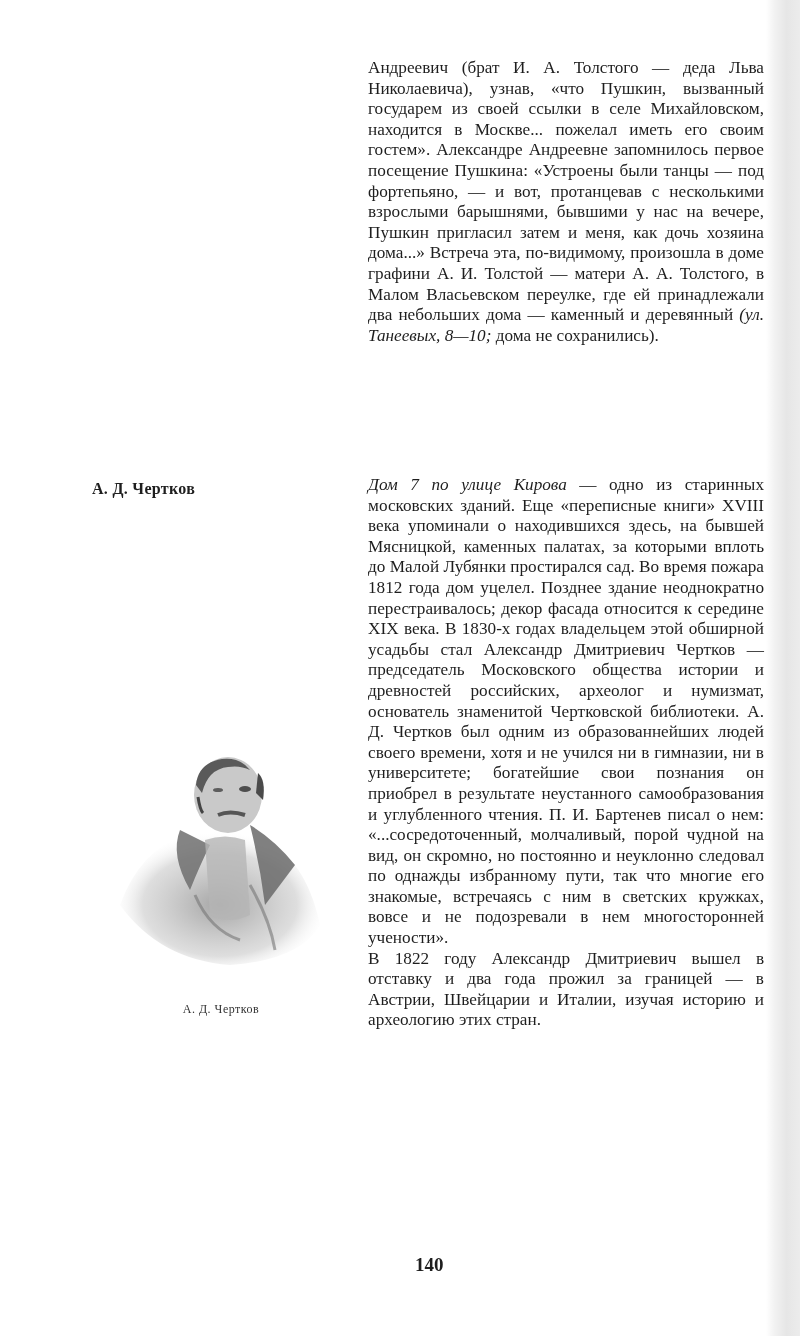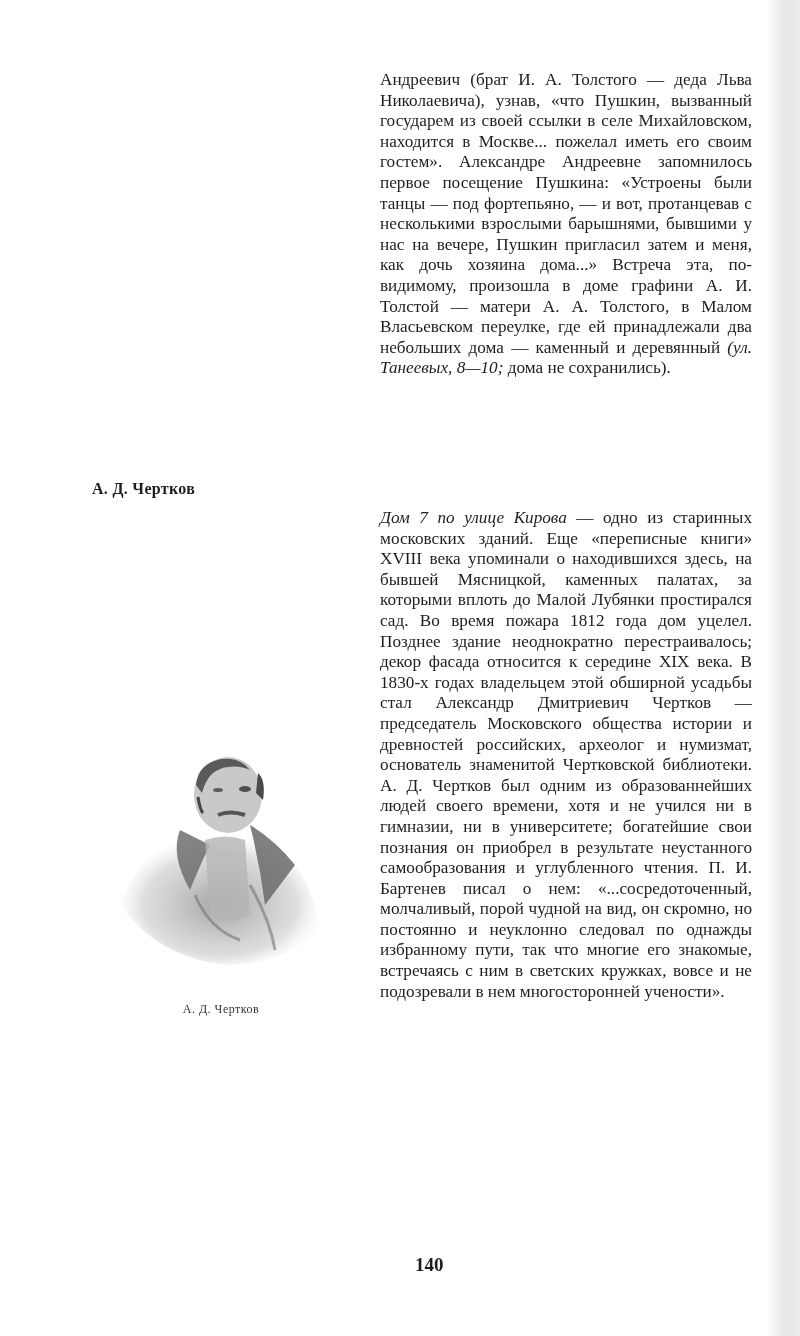--- a/index.html
+++ b/index.html
@@ -9,24 +9,24 @@
     }
     .edge-shade {
       position: absolute; top: 0; right: 0; width: 34px; height: 1336px;
       background: linear-gradient(to right, #ffffff 0%, #f2f2f2 25%, #e6e6e6 60%, #ececec 100%);
     }
     .col-text {
       position: absolute; left: 368px; width: 396px;
       font-size: 17.2px; line-height: 20.6px; text-align: justify;
       font-family: "Liberation Serif", "DejaVu Serif", serif;
     }
-    .col-text p { margin: 12px; }
+    .col-text p { margin: 0; }
     .col-text i { font-style: italic; }
     #block-1 { top: 58px; }
-    #block-2 { top: 496px; }
+    #block-2 { top: 475px; }
     .side-heading {
       position: absolute; left: 92px; top: 480px;
       font-weight: bold; font-size: 16px; letter-spacing: 0.3px;
       font-family: "Liberation Serif", "DejaVu Serif", serif;
     }
     .portrait {
       position: absolute; left: 100px; top: 755px; width: 240px; height: 225px;
     }
     .portrait-caption {
       position: absolute; left: 90px; width: 262px; top: 1002px; text-align: center;
@@ -49,20 +49,23 @@
   <p>
     <span>Андреевич (брат И. А. Толстого — деда Льва Николаевича), узнав, «что Пушкин, вызванный государем из своей ссылки в селе Михайловском, находится в Москве... пожелал иметь его своим гостем». Александре Андреевне запомнилось первое посещение Пушкина: «Устроены были танцы — под фортепьяно, — и вот, протанцевав с несколькими взрослыми барышнями, бывшими у нас на вечере, Пушкин пригласил затем и меня, как дочь хозяина дома...» Встреча эта, по-видимому, произошла в доме графини А. И. Толстой — матери А. А. Толстого, в Малом Власьевском переулке, где ей принадлежали два небольших дома — каменный и деревянный </span><i>(ул. Танеевых, 8—10;</i><span> дома не сохранились).</span>
   </p>
 </div>
 
 <div class="side-heading">А. Д. Чертков</div>
 
 <div class="col-text" id="block-2">
   <p>
     <i>Дом 7 по улице Кирова</i><span> — одно из старинных московских зданий. Еще «переписные книги» XVIII века упоминали о находившихся здесь, на бывшей Мясницкой, каменных палатах, за которыми вплоть до Малой Лубянки простирался сад. Во время пожара 1812 года дом уцелел. Позднее здание неоднократно перестраивалось; декор фасада относится к середине XIX века. В 1830-х годах владельцем этой обширной усадьбы стал Александр Дмитриевич Чертков — председатель Московского общества истории и древностей российских, археолог и нумизмат, основатель знаменитой Чертковской библиотеки. А. Д. Чертков был одним из образованнейших людей своего времени, хотя и не учился ни в гимназии, ни в университете; богатейшие свои познания он приобрел в результате неустанного самообразования и углубленного чтения. П. И. Бартенев писал о нем: «...сосредоточенный, молчаливый, порой чудной на вид, он скромно, но постоянно и неуклонно следовал по однажды избранному пути, так что многие его знакомые, встречаясь с ним в светских кружках, вовсе и не подозревали в нем многосторонней учености».</span>
+  </p>
+  <p>
+    <span>В 1822 году Александр Дмитриевич вышел в отставку и два года прожил за границей — в Австрии, Швейцарии и Италии, изучая историю и археологию этих стран.</span>
   </p>
 </div>
 
 <div class="portrait">
   <svg width="240" height="225" viewBox="0 0 240 225">
     <defs>
       <radialGradient id="fade" cx="50%" cy="55%" r="55%">
         <stop offset="0%" stop-color="#9a9a9a" stop-opacity="0.9"></stop>
         <stop offset="70%" stop-color="#c8c8c8" stop-opacity="0.6"></stop>
         <stop offset="100%" stop-color="#ffffff" stop-opacity="0"></stop>

